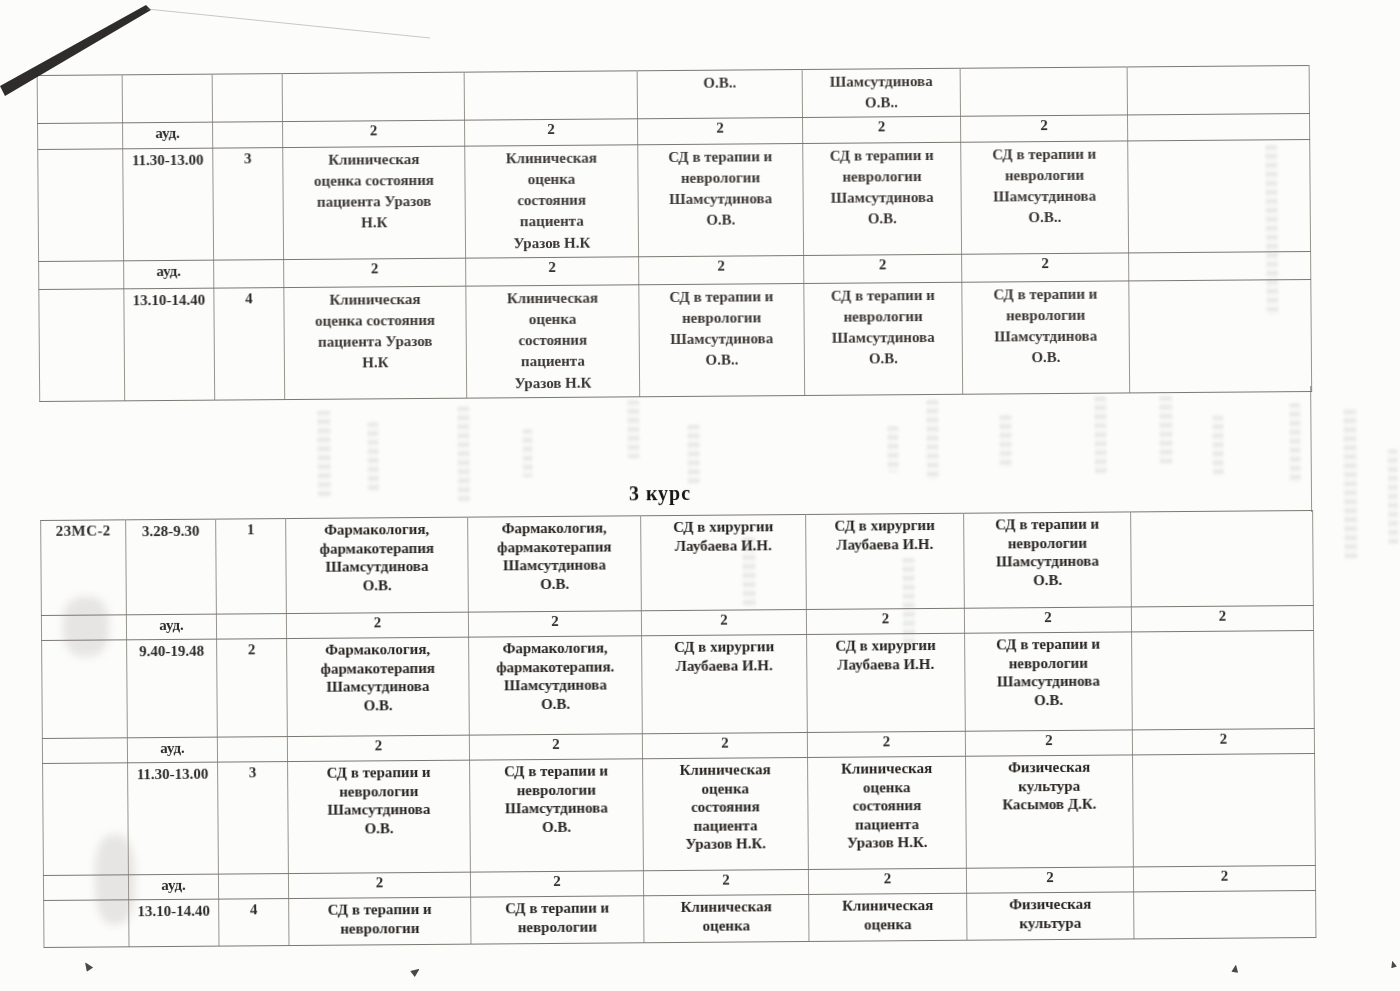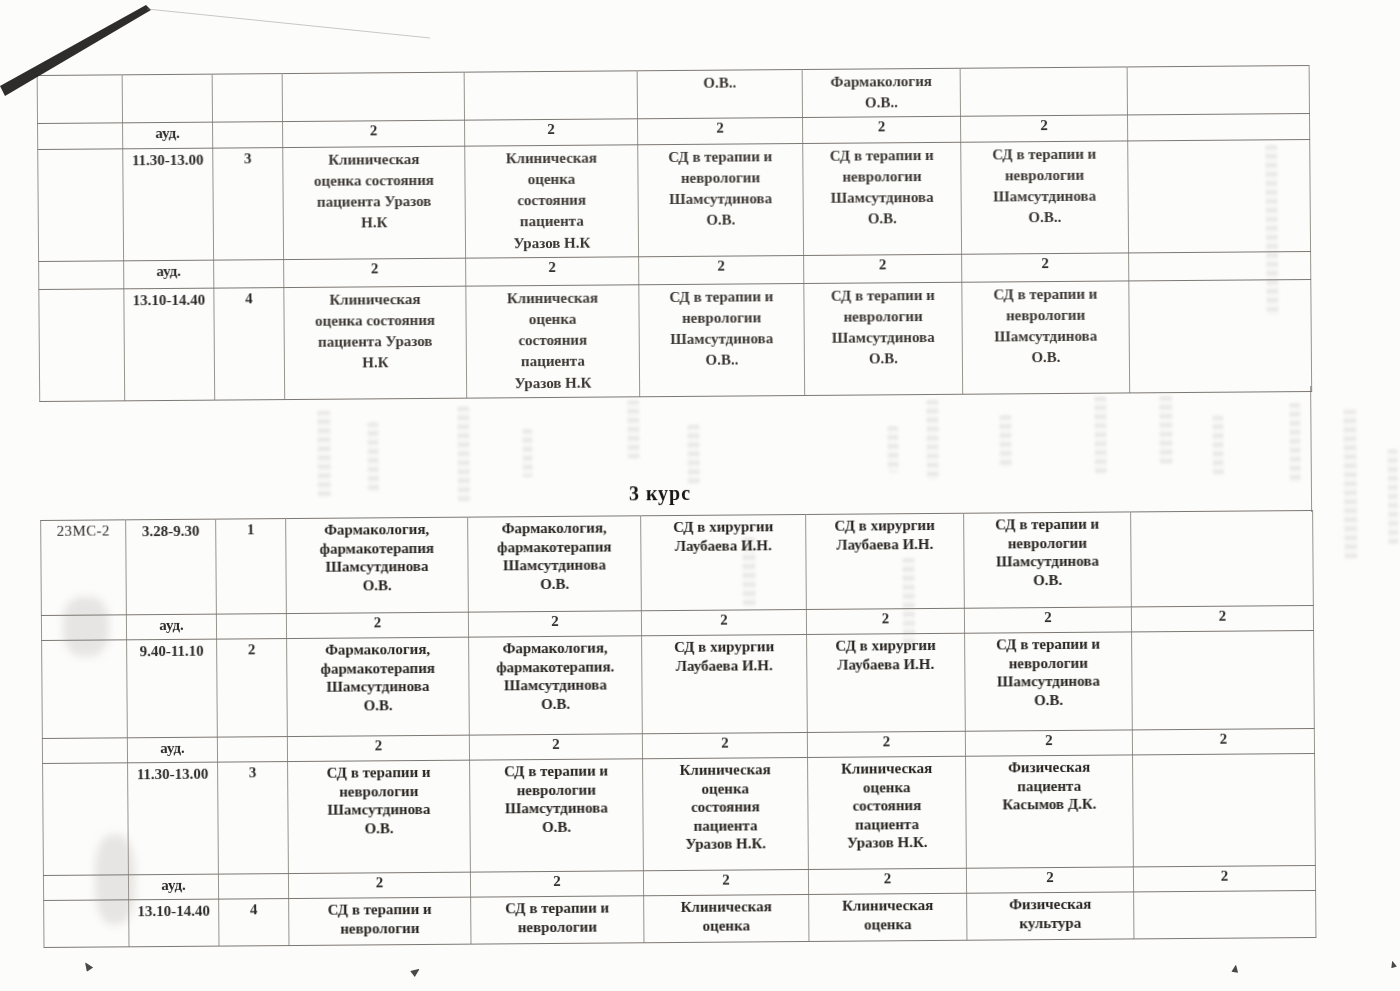--- a/index.html
+++ b/index.html
@@ -29,21 +29,21 @@
     vertical-align:top;
     text-align:center;
     padding:2px 3px;
     font-size:15px;
     color:#2e2c2a;
     overflow:hidden;
   }
   #top-table{left:40px;top:70px;}
   #bottom-table{left:40px;top:515px;}
 
-  td.group{font-weight:400;text-align:left;padding-left:7px;letter-spacing:.4px;color:#1d1b19;}
+  td.group{font-weight:700;text-align:left;padding-left:7px;letter-spacing:.4px;color:#1d1b19;}
   td.time{font-weight:700;text-align:left;padding-left:13px;font-size:15.5px;line-height:1.32;color:#161412;}
   td.num{font-weight:700;padding-top:4px;color:#1d1b19;}
   td.aud{font-weight:700;text-align:left;padding-left:13px;color:#161412;}
   td.hours{font-weight:600;color:#302e2b;line-height:1.05;}
   td.subj{font-weight:600;padding-top:3px;}
   #top-table td.subj{line-height:1.42;color:#3b3733;}
   #bottom-table td.subj{line-height:1.24;color:#272420;}
   tr.r-part td.subj{line-height:1.3;}
   td.subj span{display:inline-block;}
   .iw100{max-width:100px;}
@@ -124,21 +124,21 @@
         <col style="width:182px">
     </colgroup>
     <tbody>
         <tr class="r-part" style="height:45px">
       <td class="group"></td>
       <td></td>
       <td></td>
       <td class="subj"><span class="iw124"></span></td>
       <td class="subj"><span class="iw100"></span></td>
       <td class="subj"><span class="iw118">О.В..</span></td>
-      <td class="subj"><span class="iw118">Фармакология О.В..</span></td>
+      <td class="subj"><span class="iw118">Шамсутдинова О.В..</span></td>
       <td class="subj"><span class="iw118"></span></td>
       <td></td>
     </tr>
     <tr style="height:26px">
       <td></td>
       <td class="aud">ауд.</td>
       <td></td>
       <td class="hours">2</td>
       <td class="hours">2</td>
       <td class="hours">2</td>
@@ -214,21 +214,21 @@
       <td></td>
       <td class="hours">2</td>
       <td class="hours">2</td>
       <td class="hours">2</td>
       <td class="hours">2</td>
       <td class="hours">2</td>
       <td class="hours">2</td>
     </tr>
     <tr style="height:98px">
       <td></td>
-      <td class="time">9.40-11.10</td>
+      <td class="time">9.40-19.48</td>
       <td class="num">2</td>
       <td class="subj"><span class="iw128">Фармакология, фармакотерапия Шамсутдинова О.В.</span></td>
       <td class="subj"><span class="iw128">Фармакология, фармакотерапия. Шамсутдинова О.В.</span></td>
       <td class="subj"><span class="iw104">СД в хирургии Лаубаева И.Н.</span></td>
       <td class="subj"><span class="iw104">СД в хирургии Лаубаева И.Н.</span></td>
       <td class="subj"><span class="iw118">СД в терапии и неврологии Шамсутдинова О.В.</span></td>
       <td></td>
     </tr>
     <tr style="height:25px">
       <td></td>
@@ -242,21 +242,21 @@
       <td class="hours">2</td>
     </tr>
     <tr style="height:112px">
       <td></td>
       <td class="time">11.30-13.00</td>
       <td class="num">3</td>
       <td class="subj"><span class="iw118">СД в терапии и неврологии Шамсутдинова О.В.</span></td>
       <td class="subj"><span class="iw118">СД в терапии и неврологии Шамсутдинова О.В.</span></td>
       <td class="subj"><span class="iw104">Клиническая оценка состояния пациента Уразов Н.К.</span></td>
       <td class="subj"><span class="iw104">Клиническая оценка состояния пациента Уразов Н.К.</span></td>
-      <td class="subj"><span class="iw118">Физическая пациента Касымов Д.К.</span></td>
+      <td class="subj"><span class="iw118">Физическая культура Касымов Д.К.</span></td>
       <td></td>
     </tr>
     <tr style="height:25px">
       <td></td>
       <td class="aud">ауд.</td>
       <td></td>
       <td class="hours">2</td>
       <td class="hours">2</td>
       <td class="hours">2</td>
       <td class="hours">2</td>

